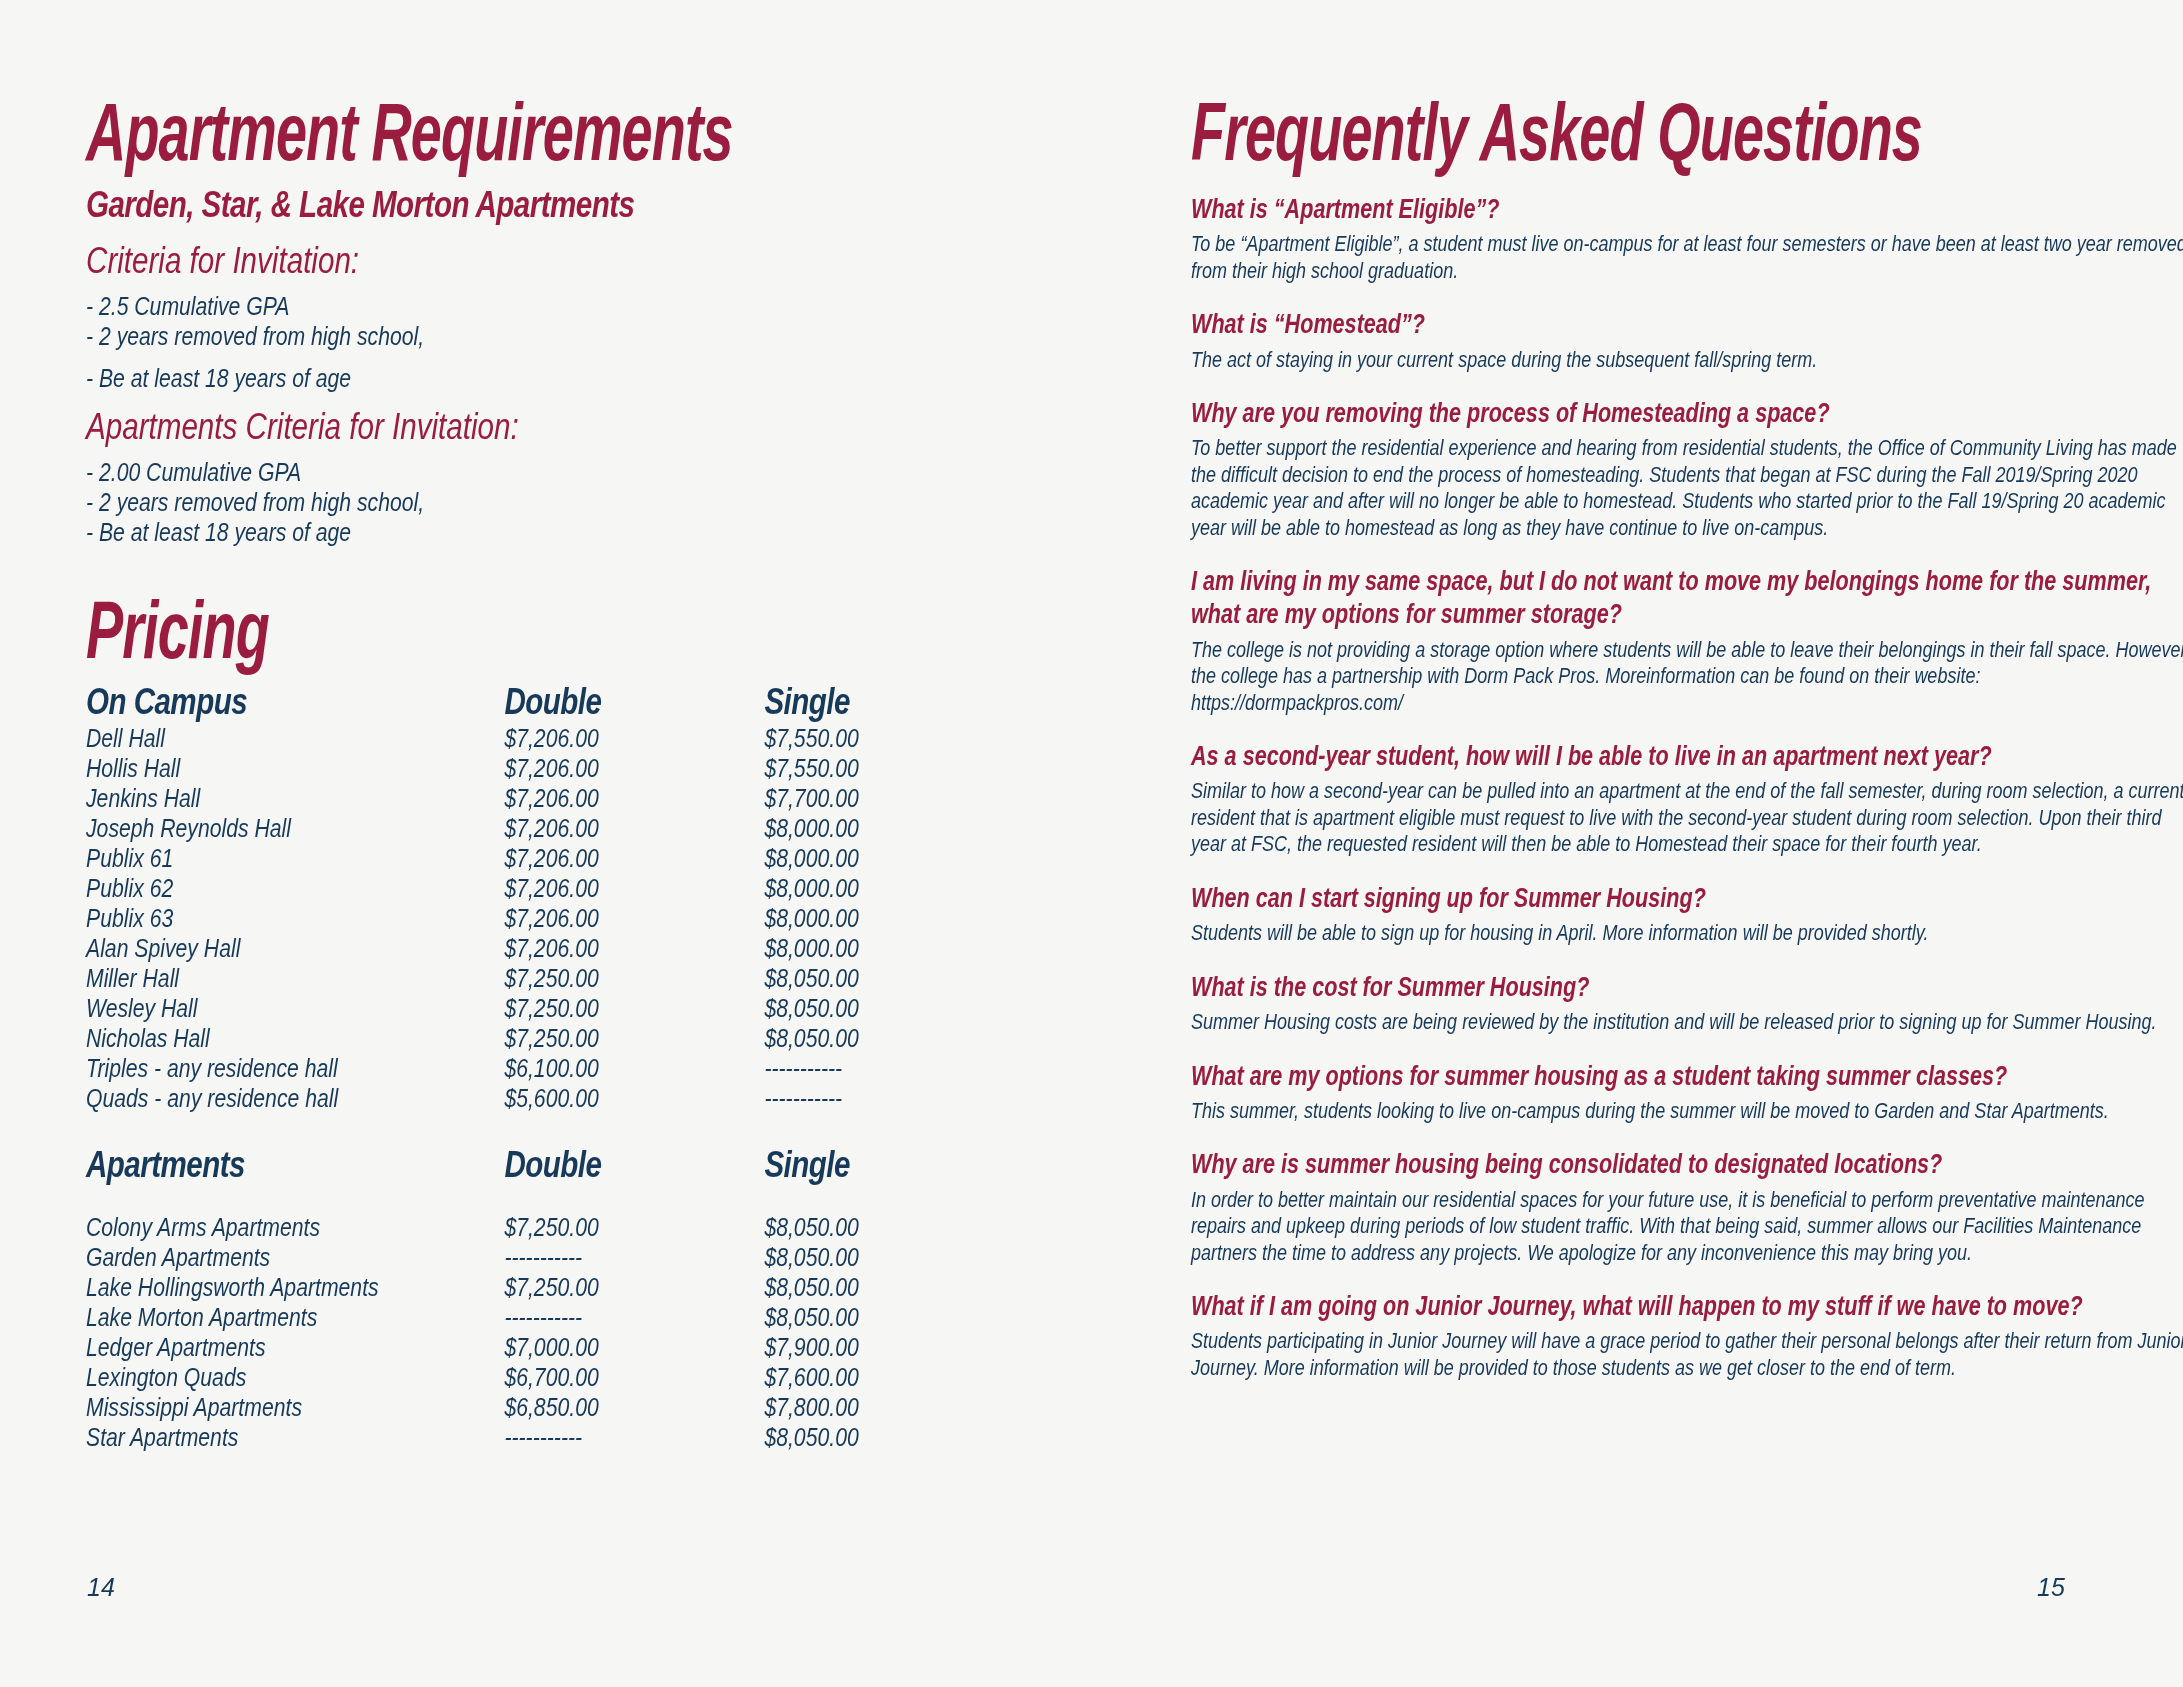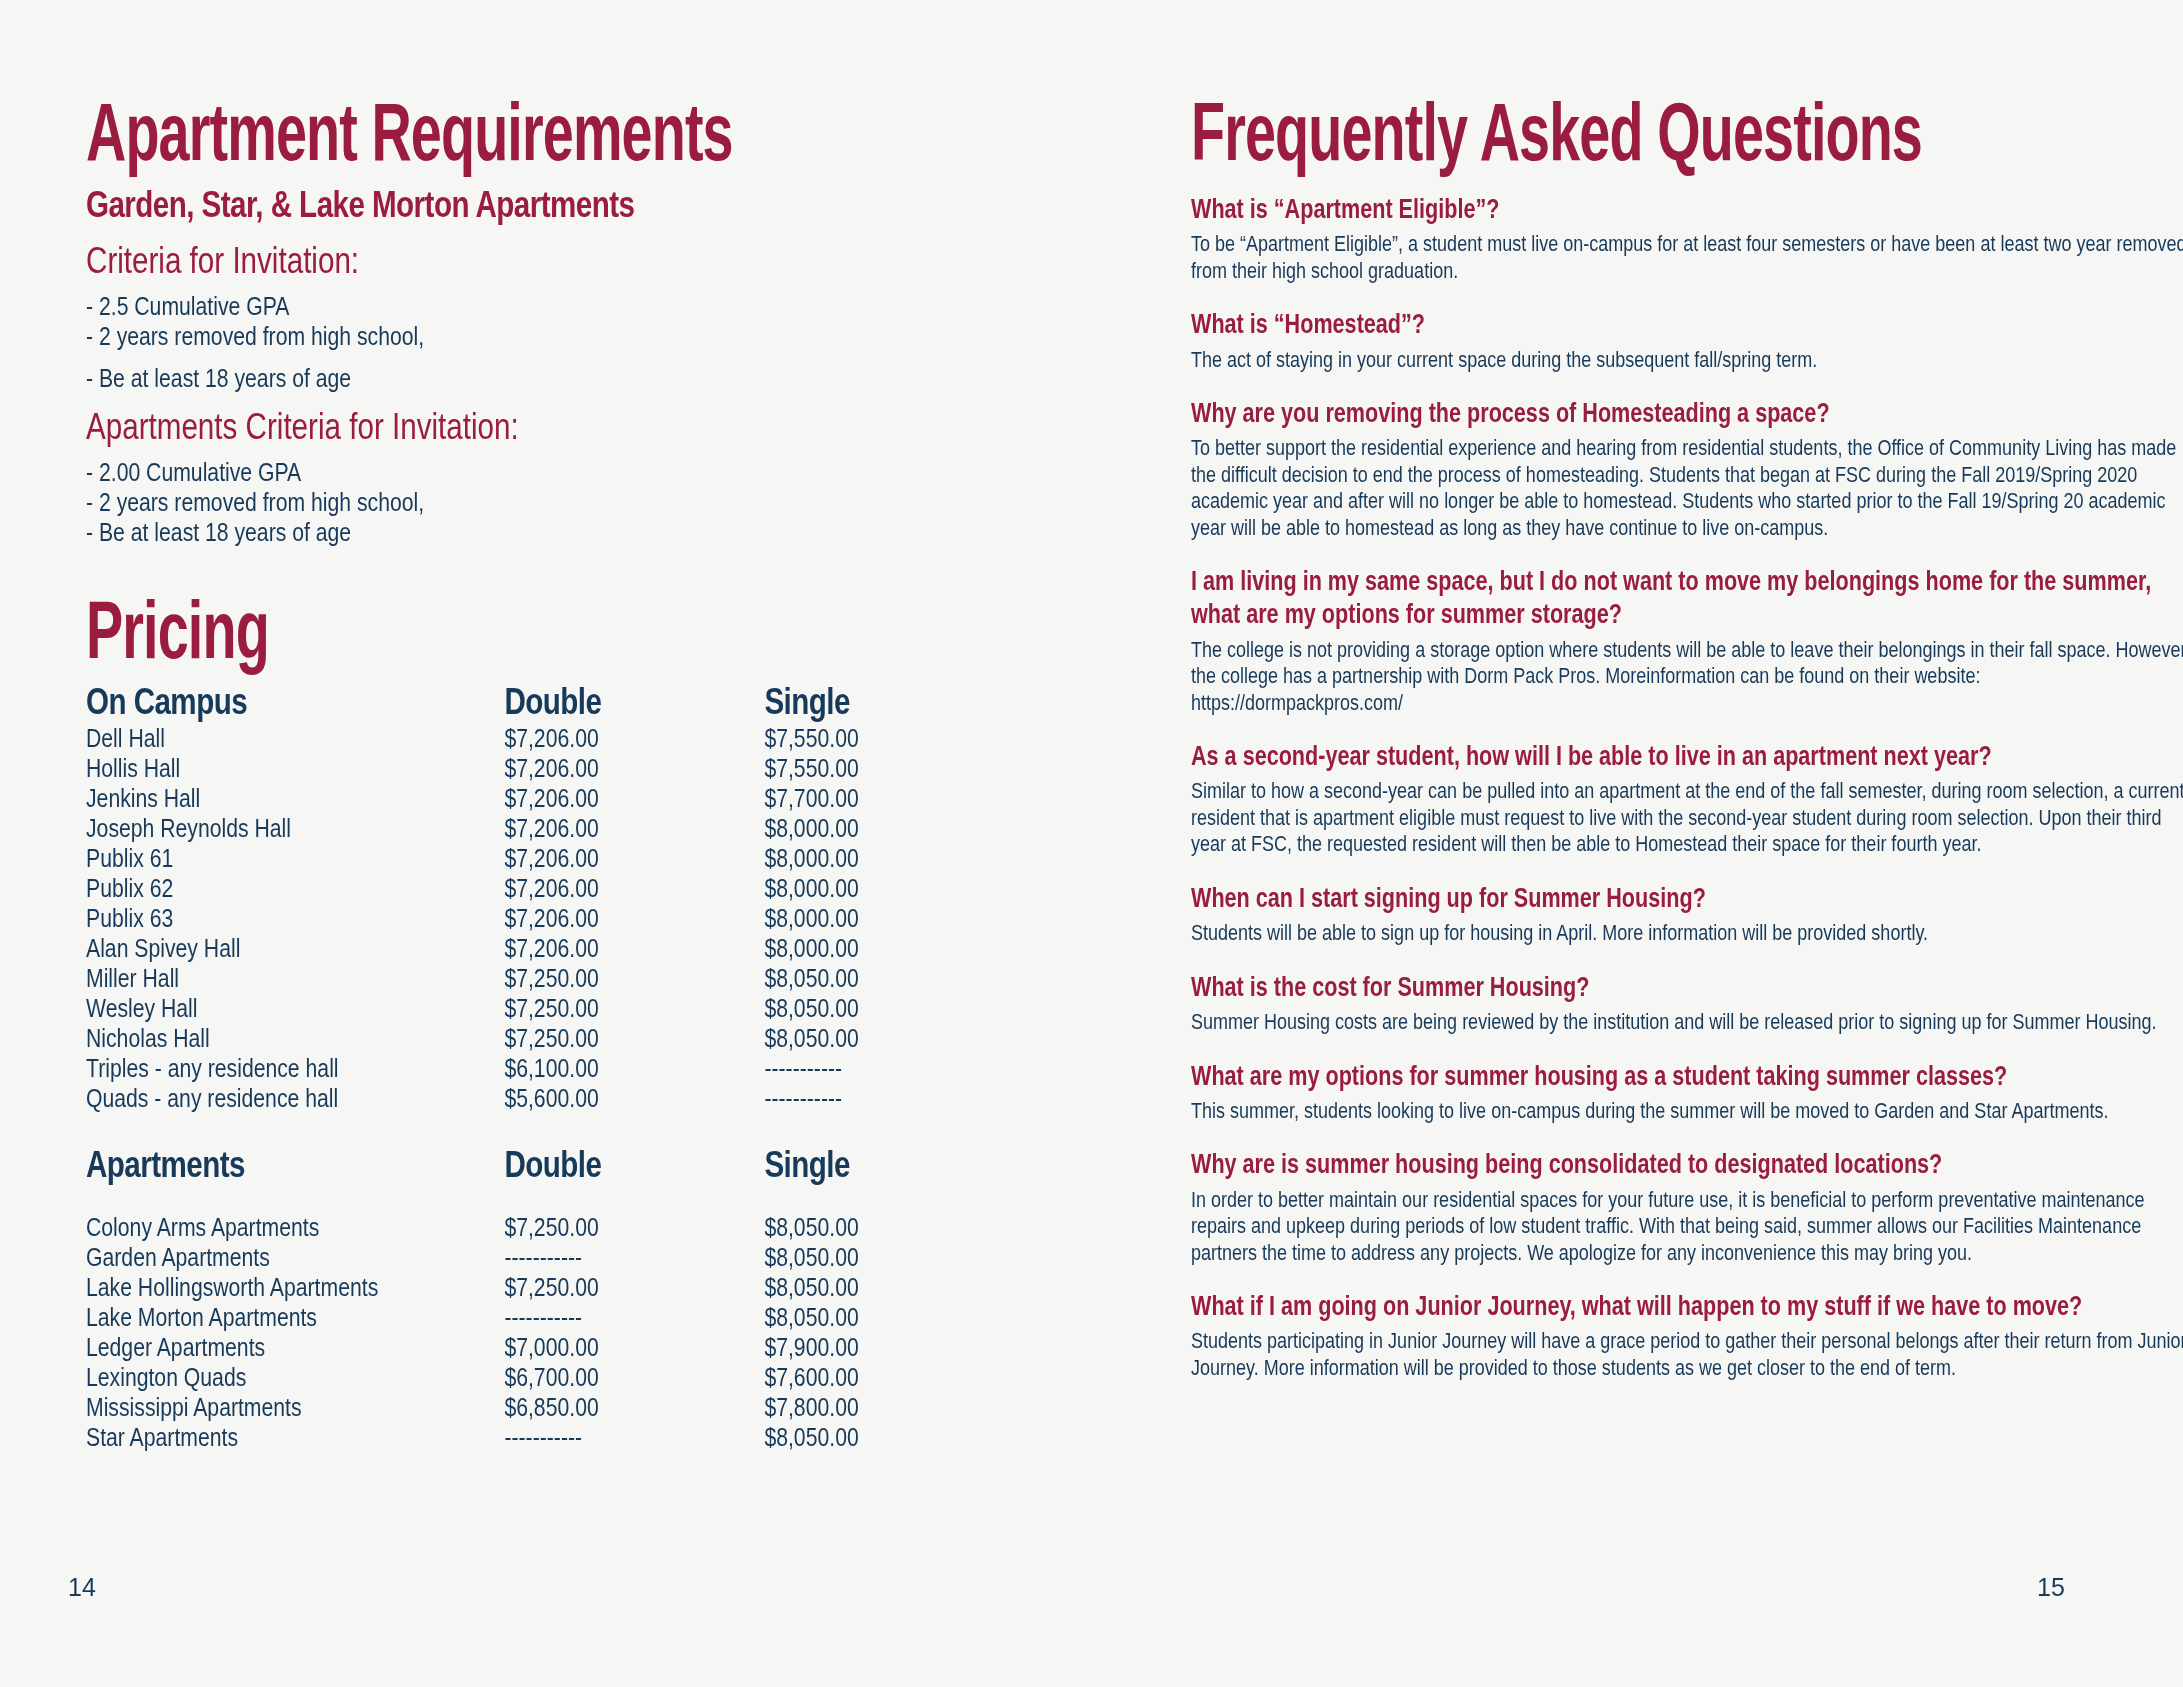--- a/index.html
+++ b/index.html
@@ -1,21 +1,21 @@
 <!DOCTYPE html>
 <html style="--maroon: #9a1c3e; --navy: #17395a; --bg: #f6f6f4;font-size:10.6px"><head>
 <meta charset="utf-8">
 <style>
   :root{
     --maroon:#9a1c3e;
     --navy:#17395a;
     --bg:#f6f6f4;
   }
   html,body{margin:0;padding:0;width:2183px;height:1687px;background:var(--bg);font-family:"Liberation Sans",sans-serif;overflow:hidden;}
-  .spread{display:flex;width:2183px;height:1687px;}
+  .spread{display:flex;width:2183px;height:1687px;font-style:italic;}
   .page{position:relative;width:1092px;height:1687px;box-sizing:border-box;}
   .page-left{padding:91px 0 0 86px;}
   .page-right{padding:91px 12px 0 99px;}
   .maroon{color:var(--maroon);}
   .navy{color:var(--navy);}
   
   .cond{transform:scaleX(0.8);transform-origin:0 0;}
   .cond-xl{transform:scaleX(0.68);transform-origin:0 0;}
   .t-xl{font-size:82px;line-height:1;font-weight:bold;letter-spacing:-1.3px;margin:0;white-space:nowrap;}
   .t-sub{font-size:37px;line-height:1.15;font-weight:bold;margin:10.6px 0 0 0;white-space:nowrap;letter-spacing:-0.7px;}
@@ -30,21 +30,21 @@
   .tbody{width:1231px;}
   .tbody-oncampus{}
   .tbody-apartments{margin-top:26.5px;}
   .trow{display:grid;grid-template-columns:523px 325px auto;font-size:26.5px;line-height:30px;}
   .cell{white-space:nowrap;}
   .faq-list{margin-top:20px;}
   .faq-item{margin-bottom:24px;}
   .q{font-size:27px;line-height:33px;font-weight:bold;width:1257px;margin:0 0 5.3px 0;}
   .a{font-size:22.5px;line-height:26.5px;width:1257px;margin:0;}
   .pageno{position:absolute;top:1573px;font-size:25px;line-height:29px;color:var(--navy);}
-  .pageno-left{left:68px;}
+  .pageno-left{left:87px;}
   .pageno-right{left:945px;text-align:right;}
 </style>
 </head>
 <body>
 
 <div class="spread">
 
   <section class="page page-left">
     <h1 class="t-xl maroon cond-xl">Apartment Requirements</h1>
     <h2 class="t-sub maroon cond">Garden, Star, &amp; Lake Morton Apartments</h2>

